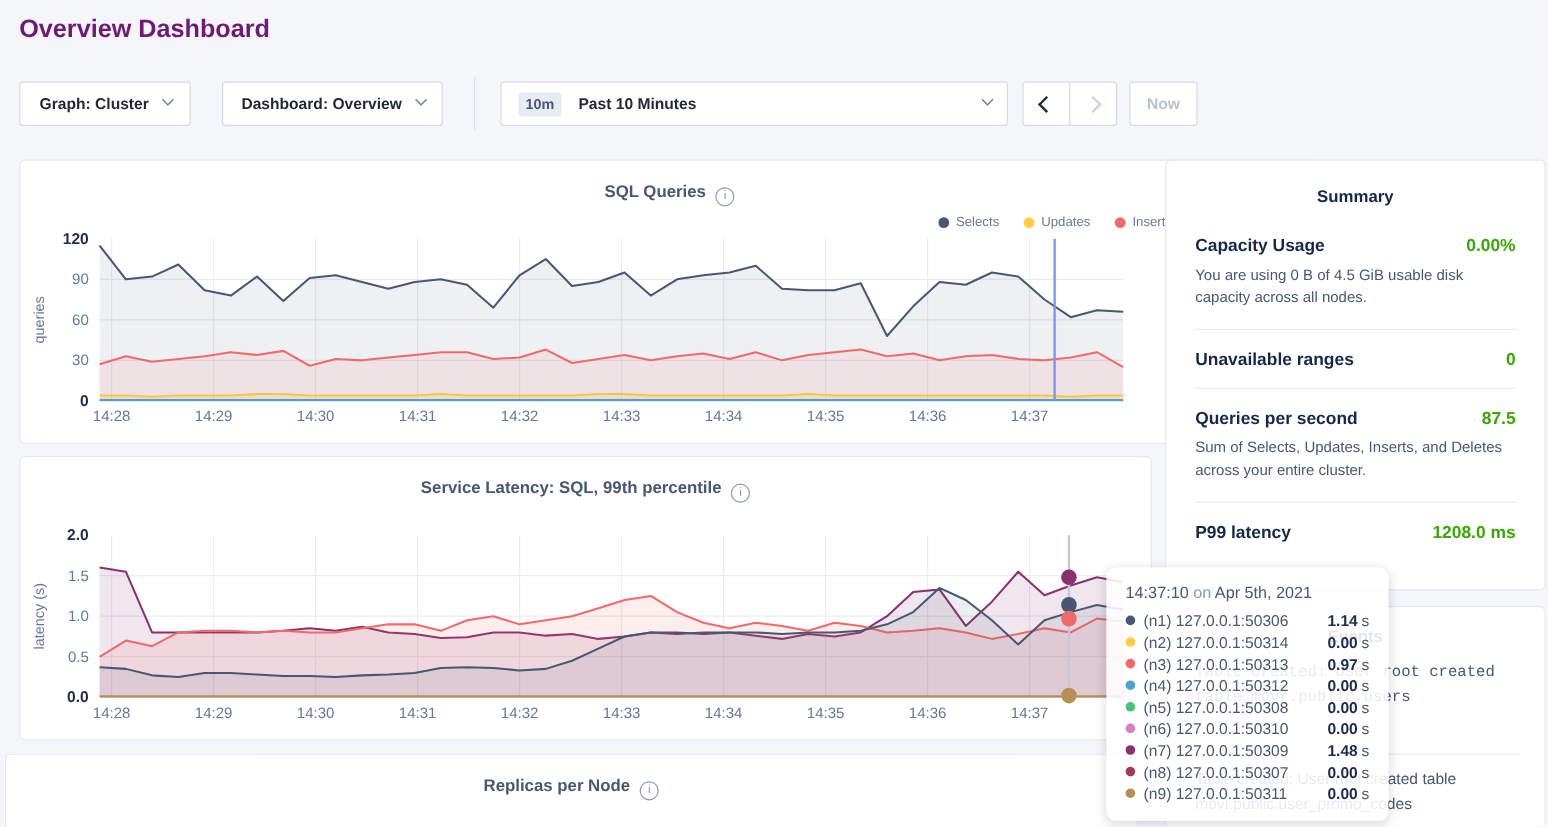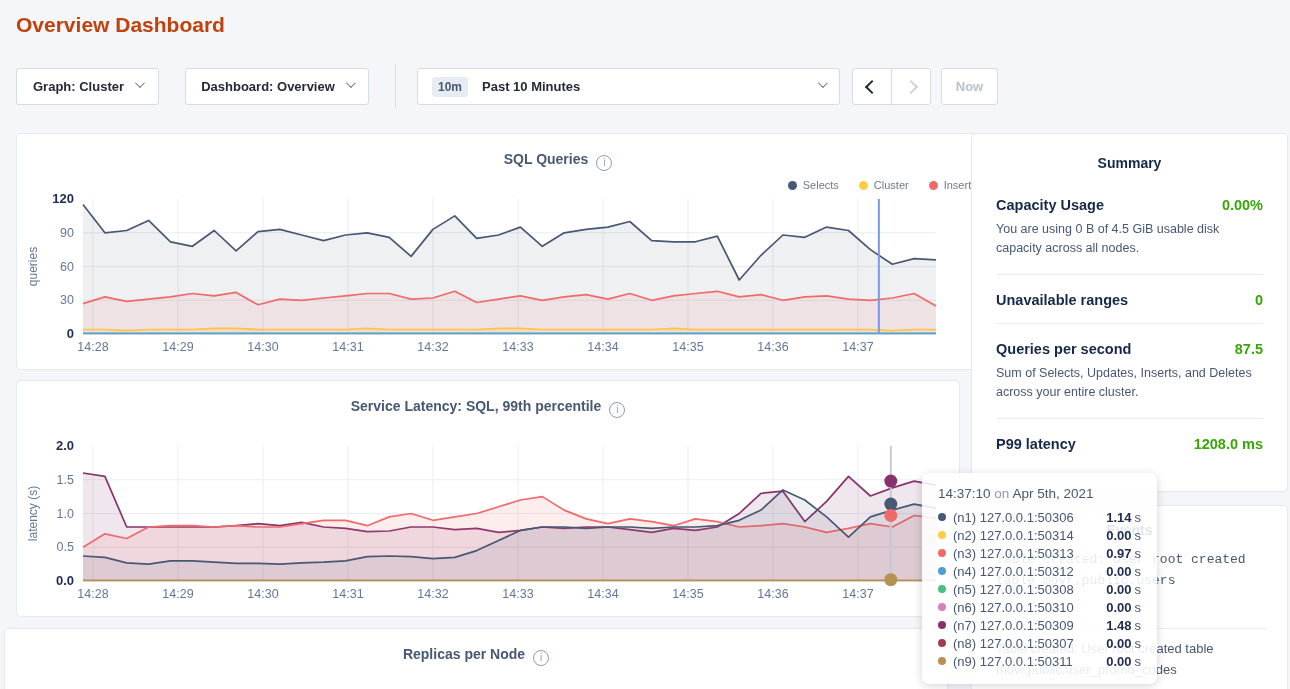--- a/index.html
+++ b/index.html
@@ -1,21 +1,21 @@
 <!DOCTYPE html>
 <html><head>
 <meta charset="utf-8">
 <style>
   * { box-sizing: border-box; margin: 0; padding: 0; }
   html,body { background:#f4f6fa; }
   .page {
     position: relative; width: 1290px; height: 689px; overflow: hidden;
     font-family: "Liberation Sans", sans-serif; background:#f4f6fa; color:#242a35;
   }
-  .page-title { position:absolute; left:16px; top:13px; font-size:21px; font-weight:600; color:#c2410c; }
+  .page-title { position:absolute; left:16px; top:13px; font-size:21px; font-weight:600; color:#701a75; }
 
   
   .ctrl { position:absolute; top:68px; height:37px; background:#fff; border:1px solid #d6dce4; border-radius:3px;
           display:flex; align-items:center; justify-content:center; font-size:13px; font-weight:700; color:#242a35; cursor:pointer; }
   .chev { width:7px; height:7px; border-right:1.5px solid #69788c; border-bottom:1.5px solid #69788c;
           transform:rotate(45deg) translateY(-2px); display:inline-block; margin-left:11px; margin-top:-4px; }
   .divider-v { position:absolute; left:395px; top:64px; height:44px; width:1px; background:#dadfe6; }
   .time-badge { background:#e7ecf3; color:#475872; font-size:12px; font-weight:700; border-radius:3px; padding:3px 6px; margin-right:14px; }
   .time-select { justify-content:flex-start; padding:0 14px; }
   .time-select .chev { margin-left:auto; }
@@ -106,21 +106,21 @@
     <div class="chart-title">
       <span>SQL Queries</span><span class="info-icon">i</span>
     </div>
     <div class="legend">
         <span class="legend-item">
           <span class="legend-dot" style="background: rgb(71, 88, 114);"></span>
           <span>Selects</span>
         </span>
         <span class="legend-item">
           <span class="legend-dot" style="background: rgb(255, 205, 68);"></span>
-          <span>Cluster</span>
+          <span>Updates</span>
         </span>
         <span class="legend-item">
           <span class="legend-dot" style="background: rgb(241, 105, 105);"></span>
           <span>Inserts</span>
         </span>
         <span class="legend-item">
           <span class="legend-dot" style="background: rgb(78, 159, 210);"></span>
           <span>Deletes</span>
         </span>
       </div>

